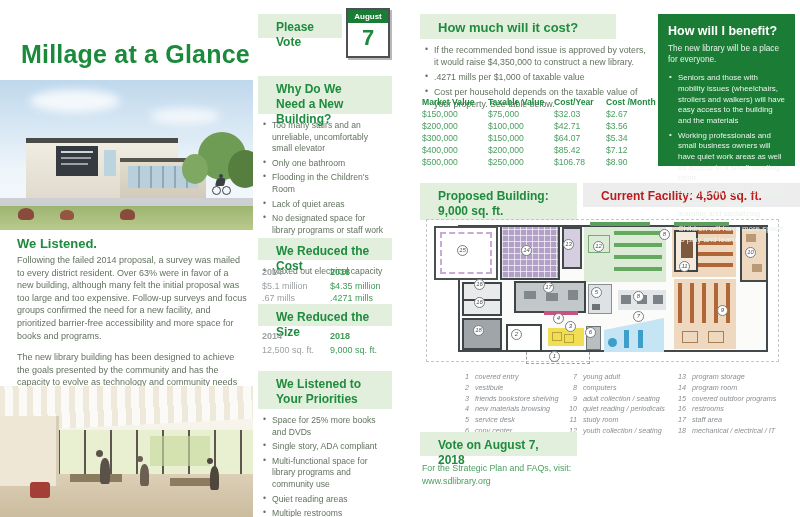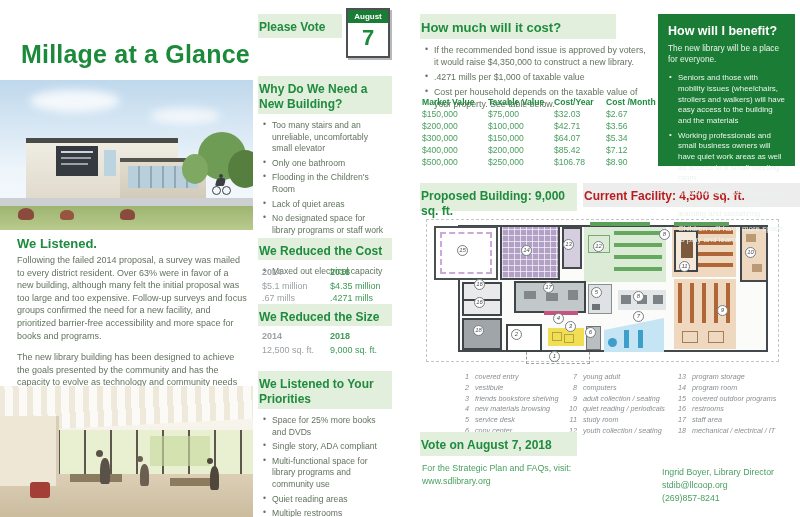--- a/index.html
+++ b/index.html
@@ -1,21 +1,21 @@
 <!DOCTYPE html>
 <html><head>
 <meta charset="utf-8">
 <style>
   html,body{margin:0;padding:0;background:#ffffff;}
   .page{position:relative;width:800px;height:517px;background:#ffffff;overflow:hidden;
         font-family:"Liberation Sans", sans-serif;color:#62735f;}
   .abs{position:absolute;}
   
   .strip{position:absolute;background:#e3efdd;color:#1f8b3e;font-weight:bold;
-         font-size:12px;line-height:1.25;padding:6px 1px;box-sizing:border-box;}
+         font-size:12px;line-height:1.25;padding:6px 18px;box-sizing:border-box;}
   .strip.gray{background:#ededee;color:#b91c1c;}
   
   .b{position:relative;padding-left:10px;margin-bottom:3px;font-size:8.6px;line-height:1.35;}
   .b::before{content:"\2022";position:absolute;left:1px;top:-1px;}
   .para{font-size:9px;line-height:1.4;margin:0 0 9px 0;}
   
   .tbl{position:absolute;display:grid;grid-template-columns:66px 66px 52px 52px;
        column-gap:0;row-gap:2px;font-size:8.6px;}
   .tbl .th{font-weight:bold;color:#1f8b3e;}
   .tbl .td{color:#4aa061;}
@@ -188,21 +188,21 @@
     <div class="td">$400,000</div>
     <div class="td">$200,000</div>
     <div class="td">$85.42</div>
     <div class="td">$7.12</div>
     <div class="td">$500,000</div>
     <div class="td">$250,000</div>
     <div class="td">$106.78</div>
     <div class="td">$8.90</div>
   </div>
 
-  <div class="strip" style="left:420px;top:183px;width:157px;height:28px;">Proposed Building: 9,000 sq. ft.</div>
+  <div class="strip" style="left:420px;top:183px;width:157px;height:37px;">Proposed Building: 9,000 sq. ft.</div>
   <div class="strip gray" style="left:583px;top:183px;width:217px;height:24px;">Current Facility: 4,500 sq. ft.</div>
 
   <div class="plan">
     <div class="z" style="left:4px;top:5px;width:353px;height:143px;border:1px dashed #c3c7ca;"></div>
     <div class="z" style="left:36px;top:11px;width:310px;height:127px;border:2px solid #43484c;background:#fbfbfa;"></div>
     <div class="z" style="left:168px;top:8px;width:60px;height:4px;background:#5ba05b;"></div>
     <div class="z" style="left:252px;top:8px;width:55px;height:4px;background:#5ba05b;"></div>
 
     <div class="z" style="left:12px;top:12px;width:64px;height:54px;background:#ffffff;border:2px solid #4a4f52;">
       <div style="position:absolute;left:4px;top:4px;right:4px;bottom:4px;border:2px dashed #cba9d8;"></div>
@@ -385,19 +385,14 @@
 
   <div class="benefit" style="left:658px;top:14px;width:137px;height:152px;">
     <h3>How will I benefit?</h3>
     <div class="intro">The new library will be a place for everyone.</div>
     <div class="b">Seniors and those with mobility issues (wheelchairs, strollers and walkers) will have easy access to the building and the materials</div>
     <div class="b">Working professionals and small business owners will have quiet work areas as well as access to a small meeting room</div>
     <div class="b">Students will have designated spaces for collaborative learning and socializing</div>
     <div class="b">Children will have more space to play and learn</div>
   </div>
 
-  <div class="abs small-green" style="left:662px;top:466px;width:133px;">
-    <div>Ingrid Boyer, Library Director</div>
-    <div>stdib@llcoop.org</div>
-    <div>(269)857-8241</div>
-  </div>
 
 </div>
 
 </body></html>

